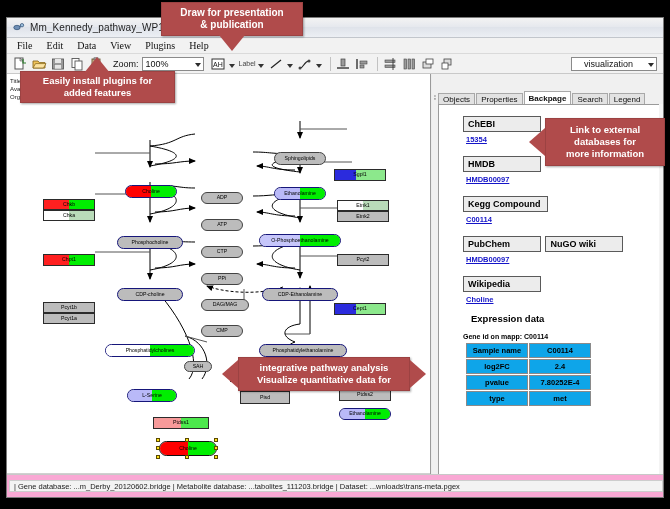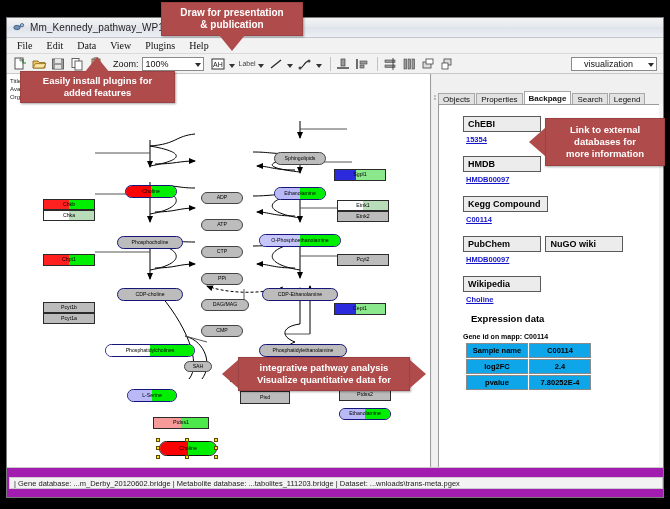--- a/index.html
+++ b/index.html
@@ -122,22 +122,22 @@
   #exprtable td {
     border:1px solid #8a8a8a; background:#0ea5e9; font-size:7.5px; font-weight:bold;
     color:#000; text-align:center; padding:2px 3px; width:62px; height:11px;
   }
   #sb-vscroll {
     position:absolute; right:1px; top:30px; width:5px; height:372px; background:#f4f4f4;
   }
 
   
   #statusbar {
-    position:absolute; left:0; bottom:0; width:658px; height:30px;
-    background:#a21caf; border-top:1px solid #c8c8c8;
+    position:absolute; left:0; bottom:0; width:658px; height:23px;
+    background:#f9a8d4; border-top:1px solid #c8c8c8;
     display:flex; align-items:center;
   }
   #statustext {
     font-size:7.5px; color:#1a1a1a; padding-left:4px; white-space:nowrap;
     border:1px solid #cdcdcd; margin:1px 2px; height:12px; line-height:11px; width:654px;
     background:#f3f3f3;
   }
 
   
   .node {
@@ -630,20 +630,24 @@
           <td>C00114</td>
         </tr>
         <tr>
           <td>log2FC</td>
           <td>2.4</td>
         </tr>
         <tr>
           <td>pvalue</td>
           <td>7.80252E-4</td>
         </tr>
+        <tr>
+          <td>type</td>
+          <td>met</td>
+        </tr>
       </tbody>
         </table>
     </div>
     <div id="sb-vscroll"></div>
   </div>
 
   <div id="statusbar">
     <div id="statustext">| Gene database: ...m_Derby_20120602.bridge | Metabolite database: ...tabolites_111203.bridge | Dataset:  ...wnloads\trans-meta.pgex</div>
   </div>
 

